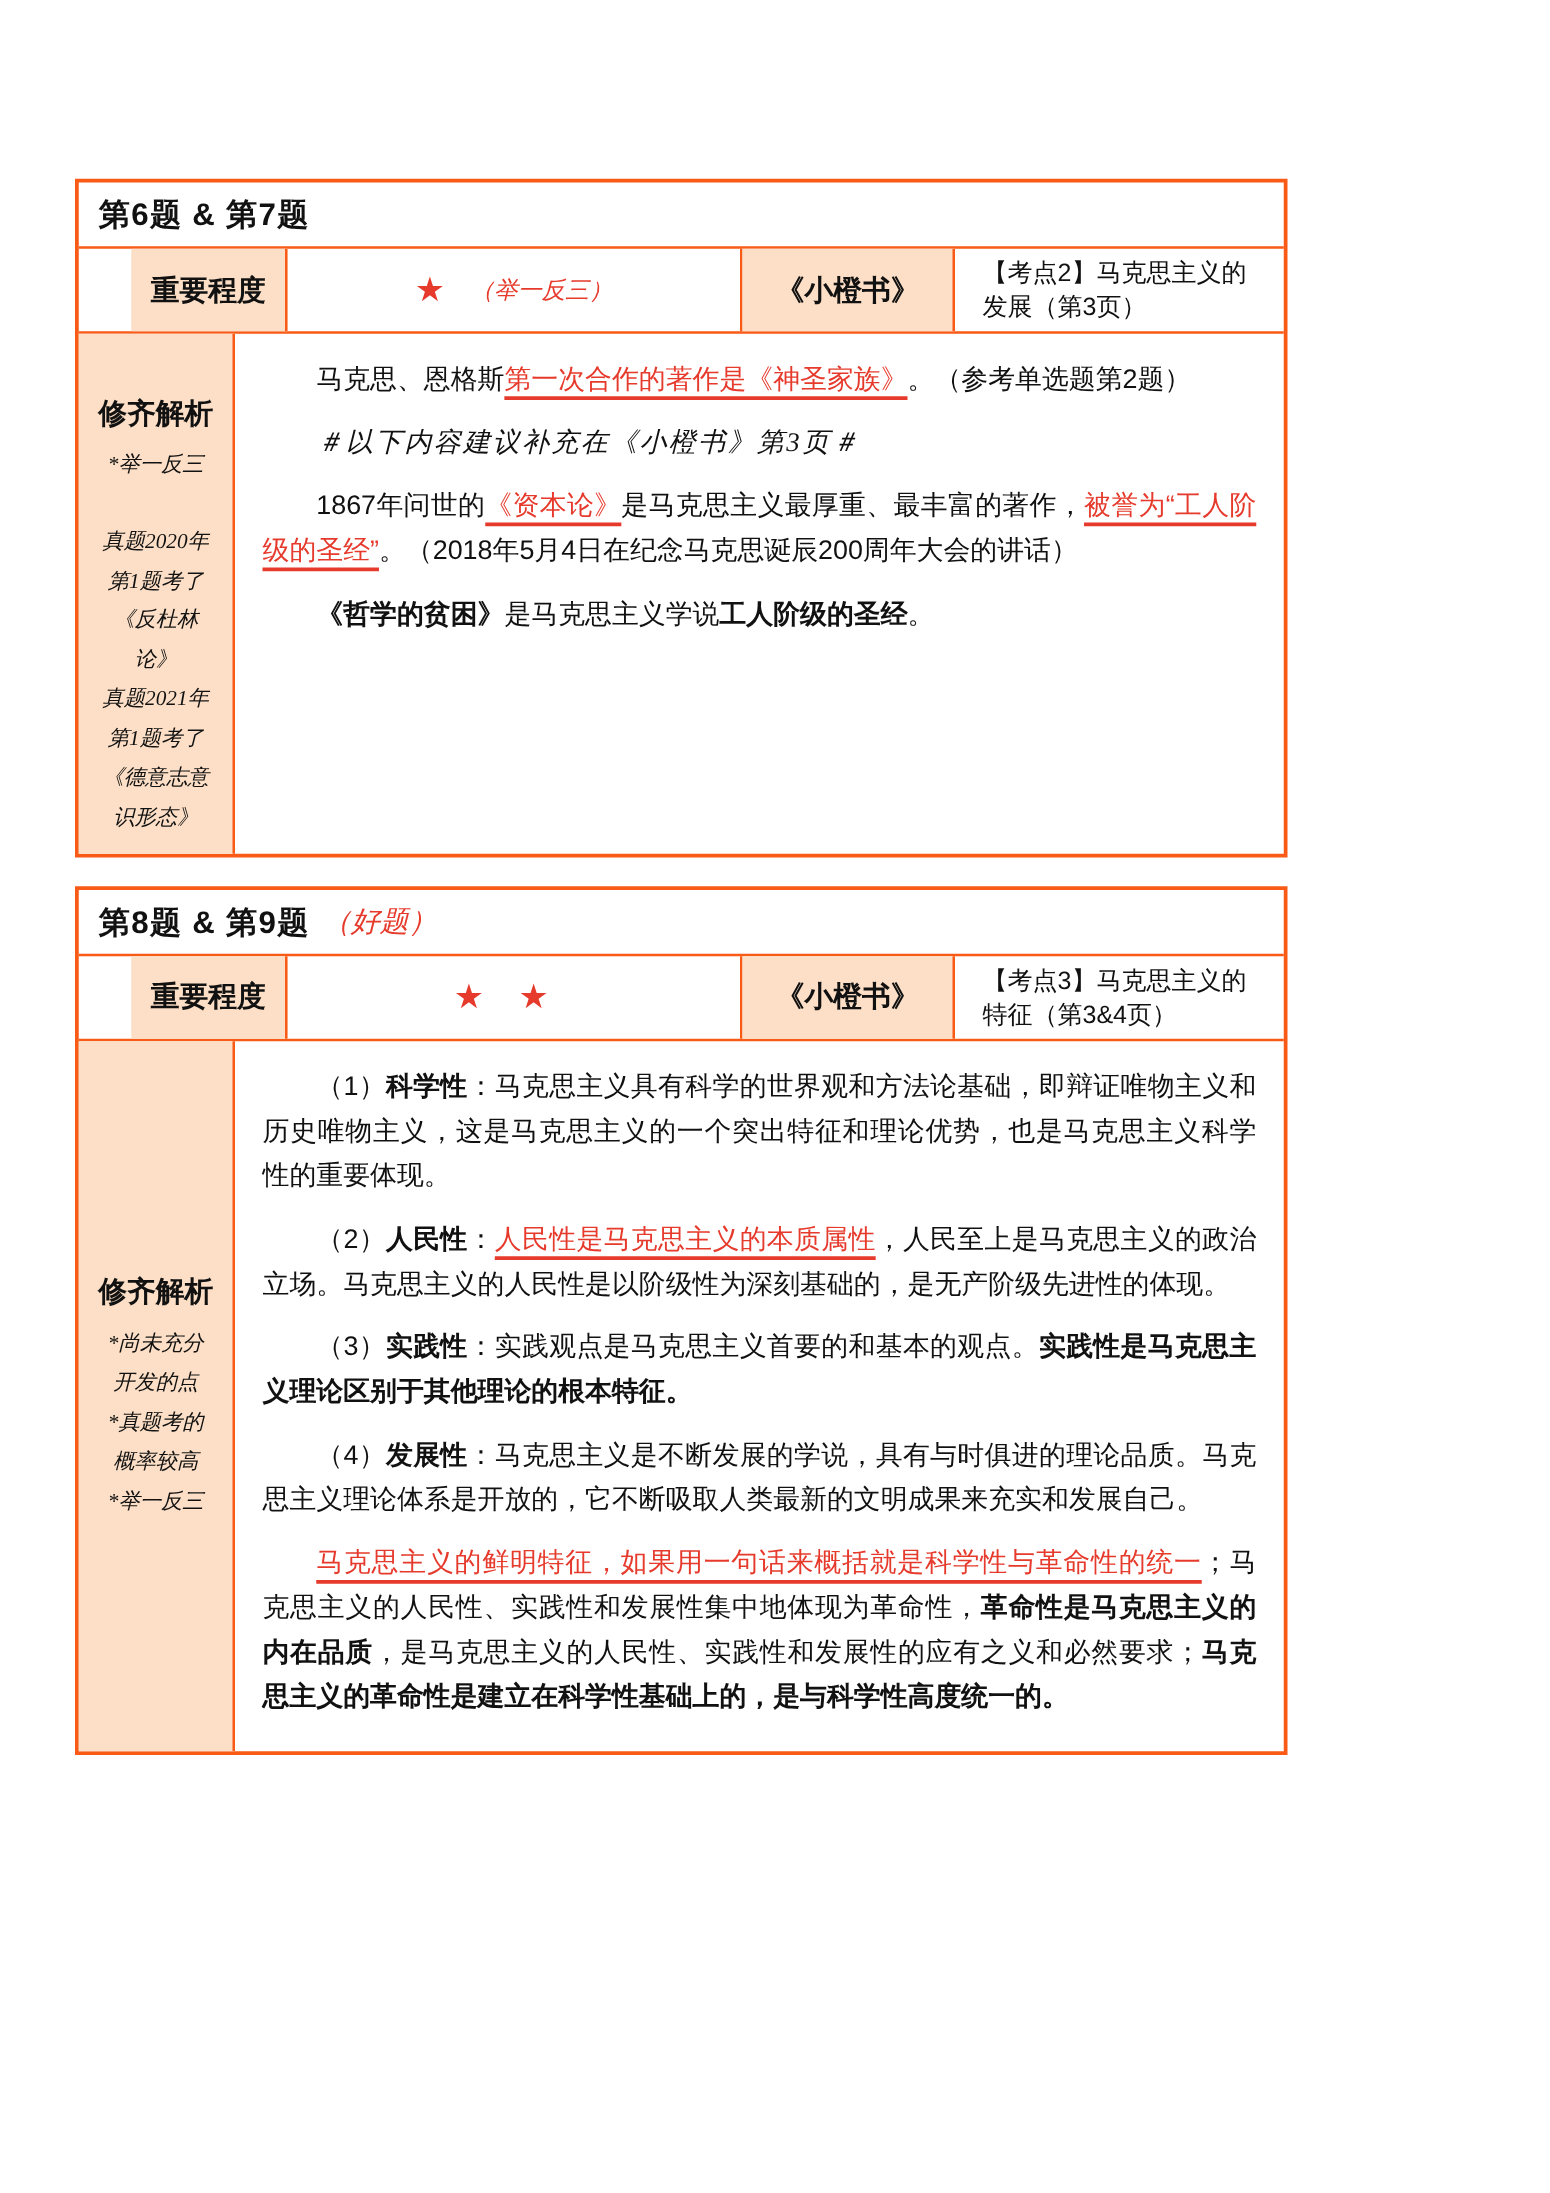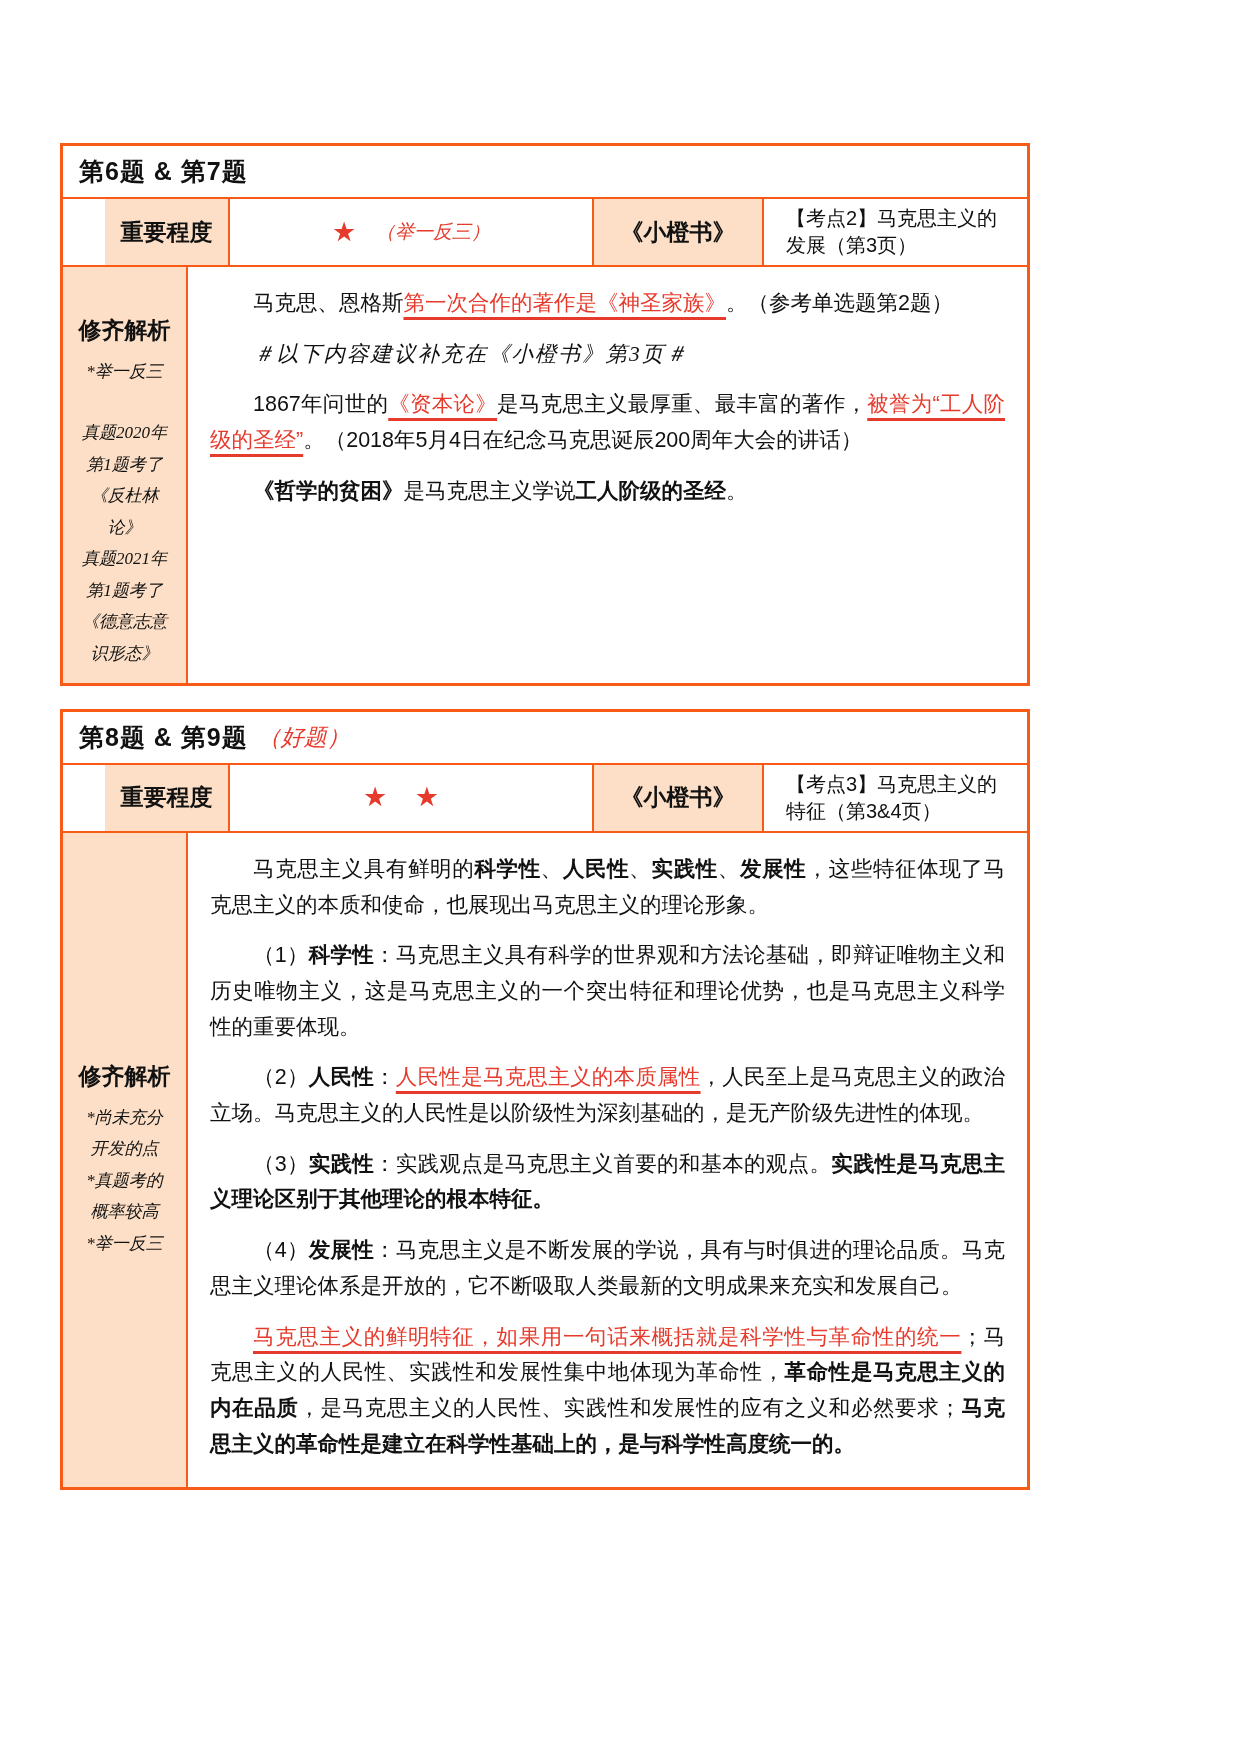--- a/index.html
+++ b/index.html
@@ -178,21 +178,20 @@
           <div class="sidebar-title">修齐解析</div>
           <div>
               <div class="side-line">*尚未充分</div>
               <div class="side-line">开发的点</div>
               <div class="side-line">*真题考的</div>
               <div class="side-line">概率较高</div>
               <div class="side-line">*举一反三</div>
             </div>
         </div>
         <div class="content">
-            <p class="para"><span class="run normal">马克思主义具有鲜明的</span><span class="run bold">科学性</span><span class="run normal">、</span><span class="run bold">人民性</span><span class="run normal">、</span><span class="run bold">实践性</span><span class="run normal">、</span><span class="run bold">发展性</span><span class="run normal">，这些特征体现了马克思主义的本质和使命，也展现出马克思主义的理论形象。</span></p>
             <p class="para"><span class="run normal">（1）</span><span class="run bold">科学性</span><span class="run normal">：马克思主义具有科学的世界观和方法论基础，即辩证唯物主义和历史唯物主义，这是马克思主义的一个突出特征和理论优势，也是马克思主义科学性的重要体现。</span></p>
             <p class="para"><span class="run normal">（2）</span><span class="run bold">人民性</span><span class="run normal">：</span><span class="run red-underline">人民性是马克思主义的本质属性</span><span class="run normal">，人民至上是马克思主义的政治立场。马克思主义的人民性是以阶级性为深刻基础的，是无产阶级先进性的体现。</span></p>
             <p class="para"><span class="run normal">（3）</span><span class="run bold">实践性</span><span class="run normal">：实践观点是马克思主义首要的和基本的观点。</span><span class="run bold">实践性是马克思主义理论区别于其他理论的根本特征。</span></p>
             <p class="para"><span class="run normal">（4）</span><span class="run bold">发展性</span><span class="run normal">：马克思主义是不断发展的学说，具有与时俱进的理论品质。马克思主义理论体系是开放的，它不断吸取人类最新的文明成果来充实和发展自己。</span></p>
             <p class="para"><span class="run red-underline">马克思主义的鲜明特征，如果用一句话来概括就是科学性与革命性的统一</span><span class="run normal">；马克思主义的人民性、实践性和发展性集中地体现为革命性，</span><span class="run bold">革命性是马克思主义的内在品质</span><span class="run normal">，是马克思主义的人民性、实践性和发展性的应有之义和必然要求；</span><span class="run bold">马克思主义的革命性是建立在科学性基础上的，是与科学性高度统一的。</span></p>
           </div>
       </div>
     </div>
 
   </div>

